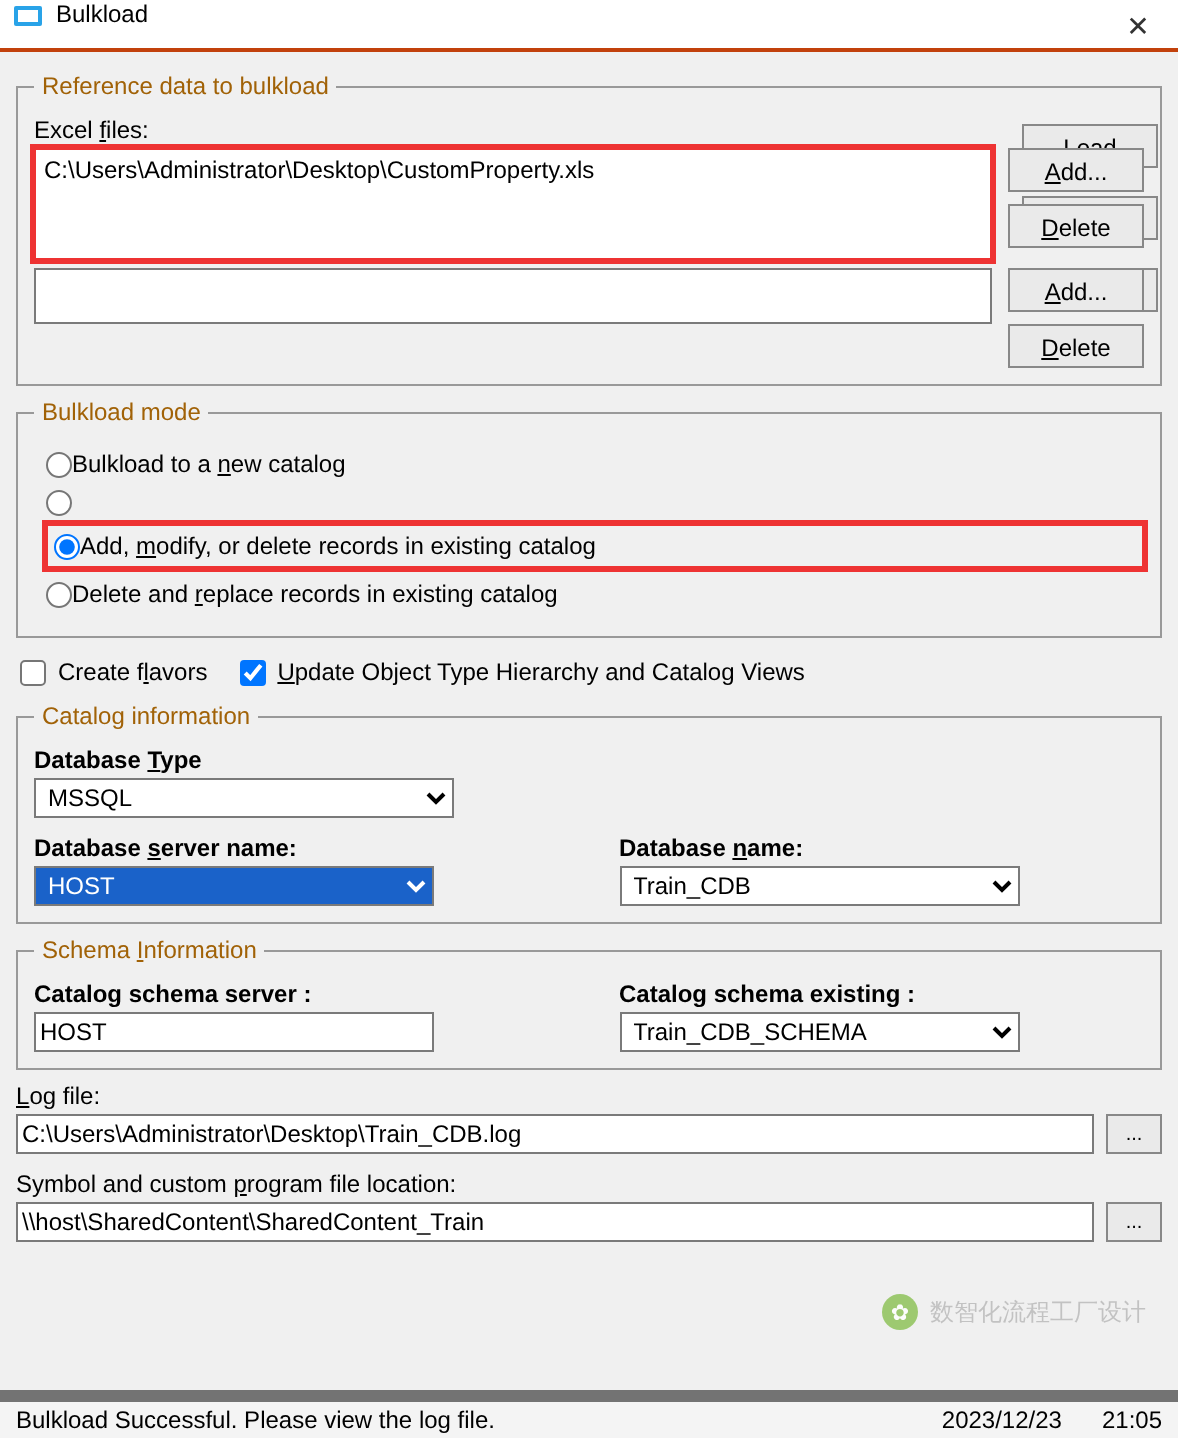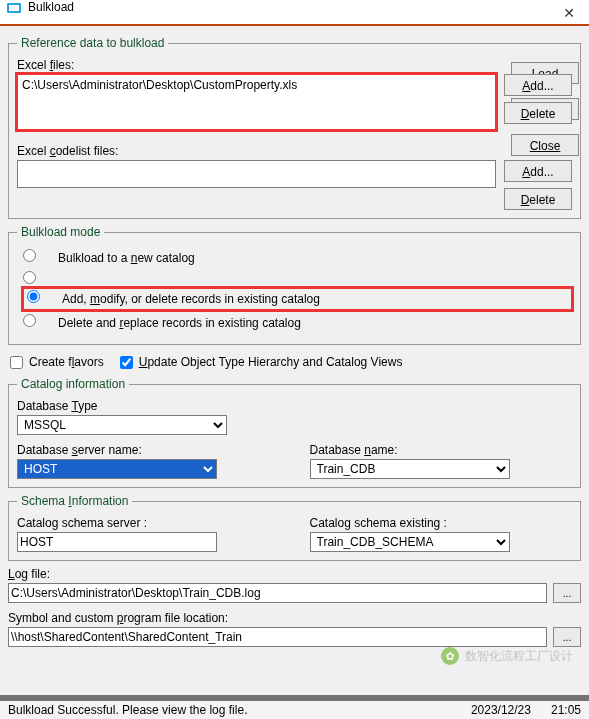--- a/index.html
+++ b/index.html
@@ -37,21 +37,21 @@
     height: calc(719px - 26px - 24px);
   }
   fieldset.gb {
     border: 1px solid #999;
     margin: 4px 0 6px 0;
     padding: 6px 8px 8px 8px;
     position: relative;
   }
   fieldset.gb > legend {
     padding: 0 4px;
-    color: #14532d;
+    color: #a16207;
   }
   .lbl { color:#000; margin: 2px 0 2px 0; display:block; }
   .listbox {
     border:1px solid #7a7a7a;
     background:#fff;
     padding:2px 4px;
     height:56px;
     overflow:auto;
     margin-bottom:4px;
   }
@@ -70,37 +70,37 @@
   .side-btn { width:68px; height:22px; margin-bottom:8px; }
   .right-col {
     position:absolute;
     right:10px;
     top: 36px;
     display:flex;
     flex-direction:column;
     gap:6px;
   }
   .sect1 { margin-right:86px; }
-  .radio-row { display:flex; align-items:flex-start; gap:22px; margin:4px 0 4px 6px; line-height:18px;}
+  .radio-row { display:flex; align-items:center; gap:0; margin:4px 0 4px 6px; line-height:18px;}
   .radio-row input { margin:0; }
   .chk-row { display:flex; align-items:center; gap:6px; margin:4px 0 4px 0;}
   .chk-row input{ margin:0;}
   .two-col { display:flex; gap:30px; }
   .two-col > div { flex:1; min-width:0; }
   select, input[type=text] {
     border:1px solid #7a7a7a;
     height:20px;
     font-family:inherit;
     font-size:12px;
     padding:0 2px;
     background:#fff;
     width:100%;
   }
   .select-row select { width:210px; }
-  .field-pair .lbl { margin-bottom:2px; }
+  .field-pair .lbl { margin-bottom:2px;font-weight:bold; }
   .browse-btn { width:28px; height:20px; border:1px solid #888; background:#eaeaea; text-align:center; line-height:18px; font-size:10px; cursor:pointer;}
   .ul { text-decoration: underline; }
   .status-bar {
     position:absolute; left:0; right:0; bottom:0;
     height:24px;
     background:#f4f4f4;
     border-top:6px solid #737373;
     display:flex; align-items:center;
     padding:0 8px;
     font-size:12px;
@@ -157,21 +157,20 @@
     <div style="display:flex; gap:8px;">
       <div class="listbox hl-red-box" style="flex:1;">
         <div class="item">C:\Users\Administrator\Desktop\CustomProperty.xls</div>
       </div>
       <div class="stack-btns">
         <button class="btn"><span class="ul">A</span>dd...</button>
         <button class="btn"><span class="ul">D</span>elete</button>
       </div>
     </div>
 
-    <span class="lbl" style="margin-top:10px;">Excel <span class="ul">c</span>odelist files:</span>
     <div style="display:flex; gap:8px;">
       <div class="listbox small" style="flex:1;"></div>
       <div class="stack-btns">
         <button class="btn"><span class="ul">A</span>dd...</button>
         <button class="btn"><span class="ul">D</span>elete</button>
       </div>
     </div>
   </fieldset>
 
   <fieldset class="gb constrain" style="margin-right:0; width:100%; max-width:none;">

